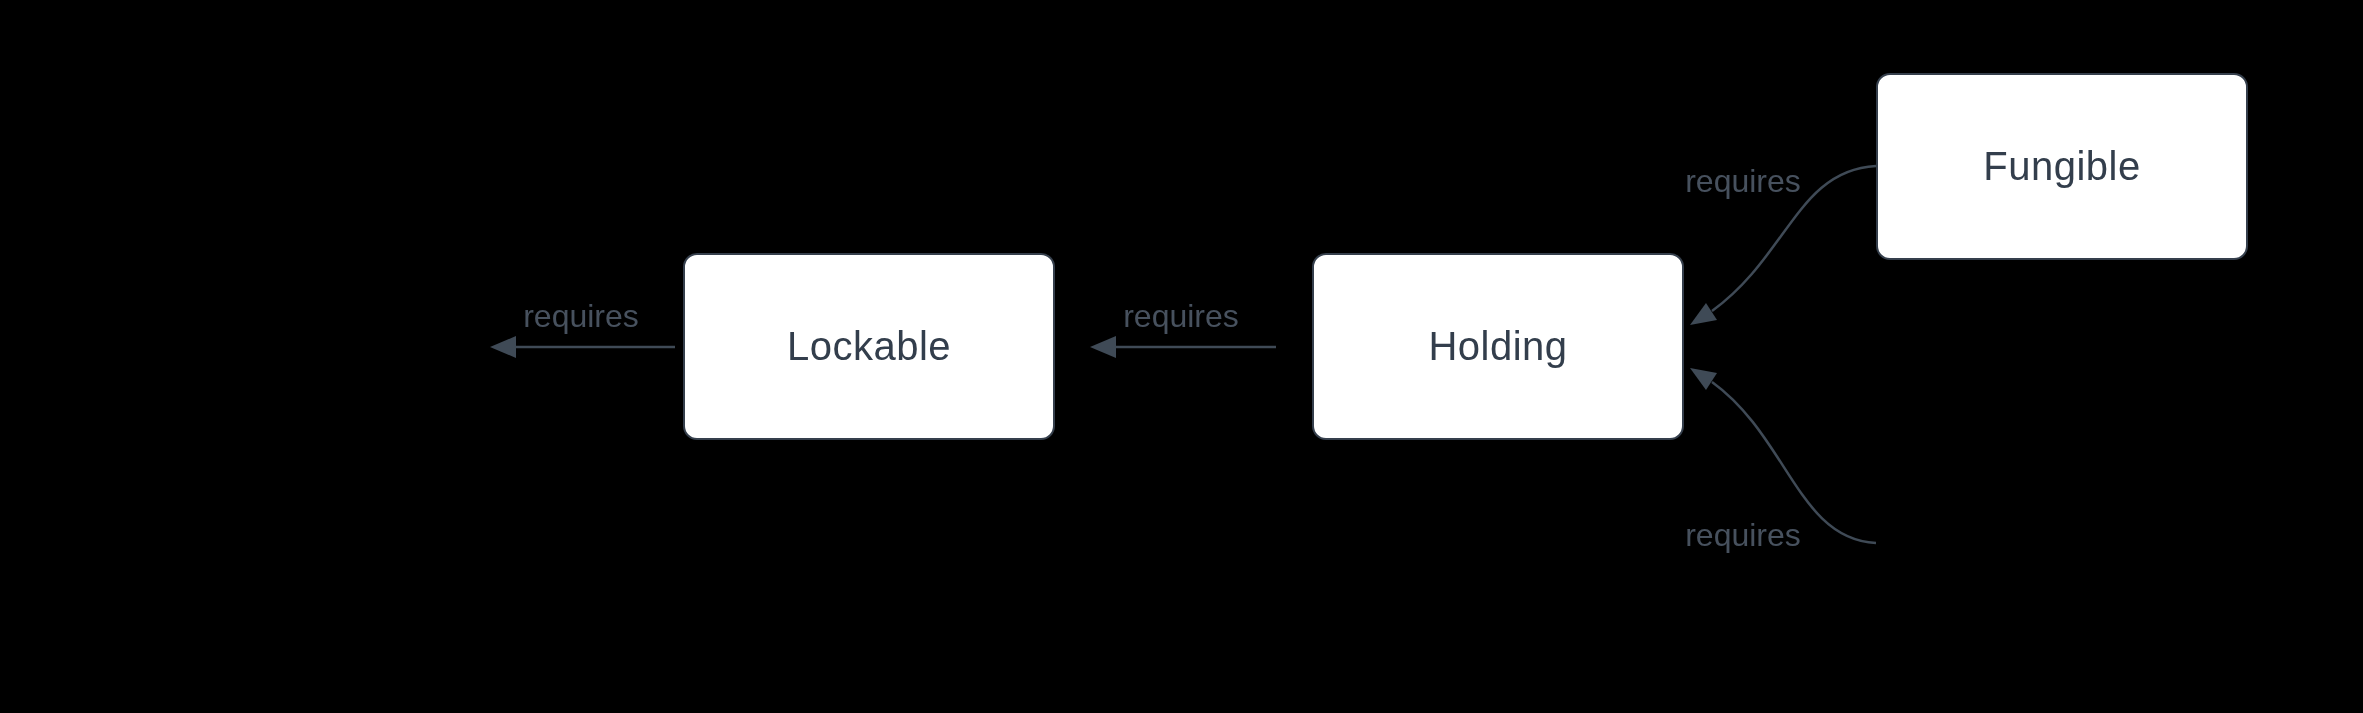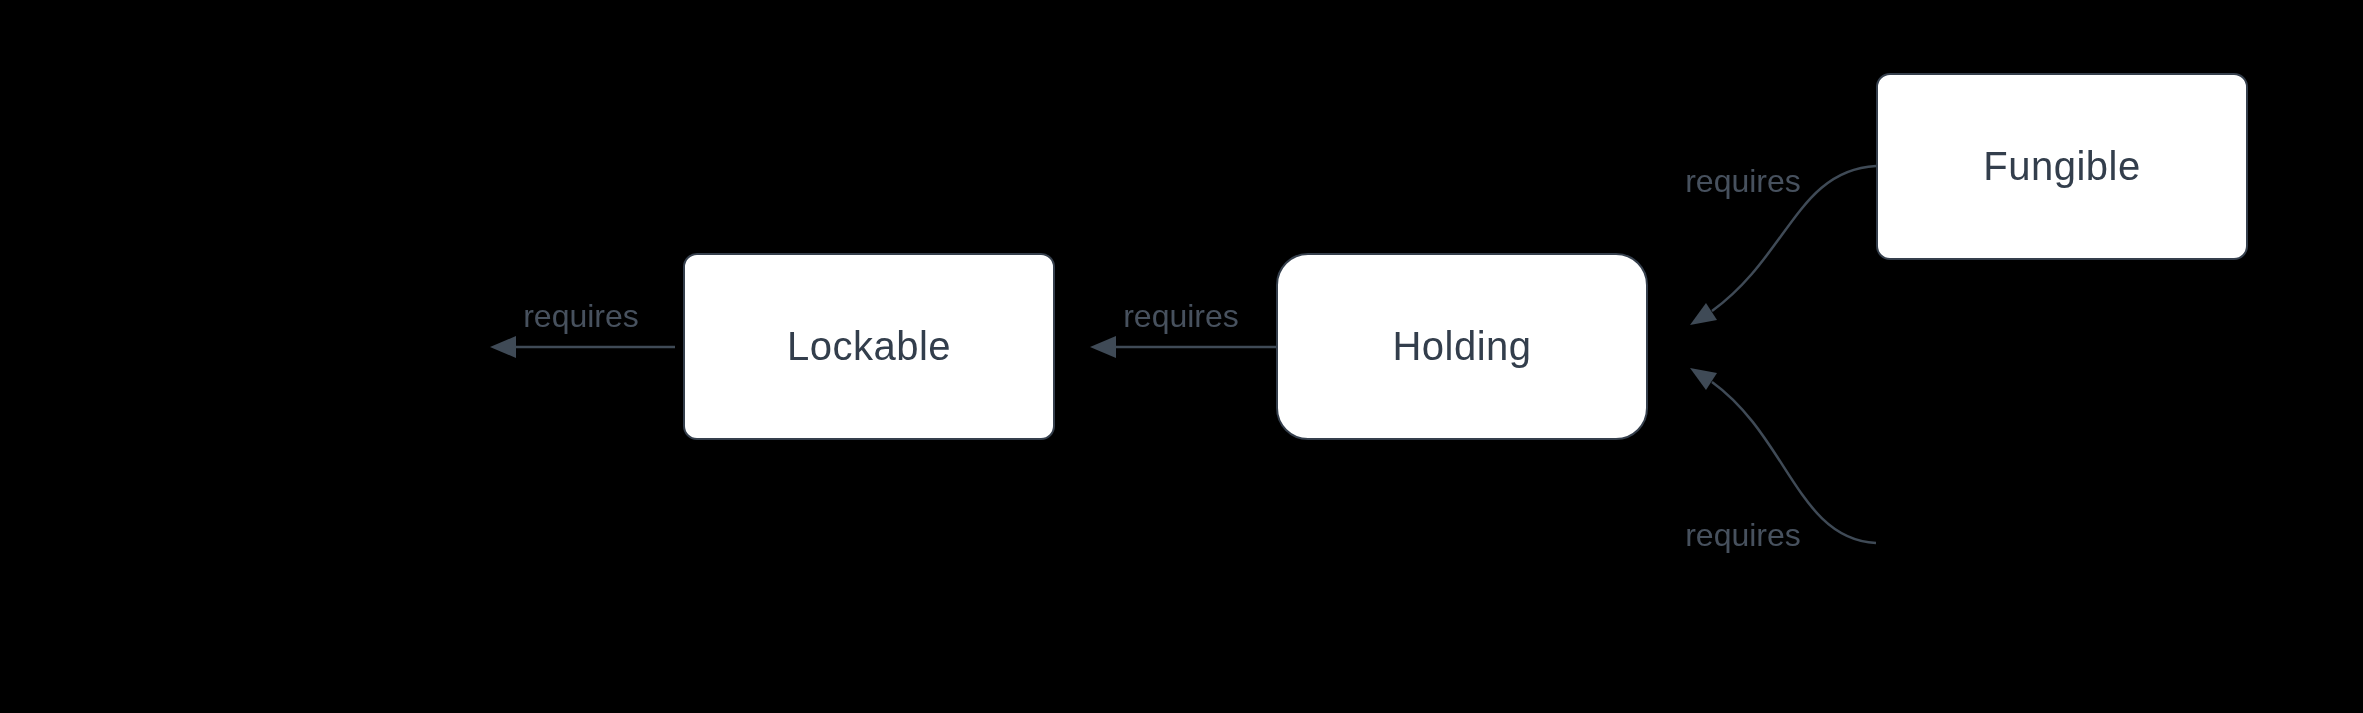--- a/index.html
+++ b/index.html
@@ -45,21 +45,21 @@
   }
   .node-label {
     color: #333e4c;
     font-size: 40px;
     font-weight: 400;
     letter-spacing: 0.5px;
     white-space: nowrap;
   }
   .node-disclosure   { left: 75px;   top: 253px; }
   .node-lockable     { left: 675px;  top: 253px; margin-left: 8px; }
-  .node-holding      { left: 1276px; top: 253px; border-radius: 32px; }
+  .node-holding      { left: 1312px; top: 253px; }
   .node-fungible     { left: 1876px; top: 73px;  }
   .node-transferable { left: 1876px; top: 449px; }
   .edge-label {
     position: absolute;
     transform: translate(-50%, -50%);
     color: #47515e;
     font-size: 32px;
     font-weight: 400;
     white-space: nowrap;
   }

